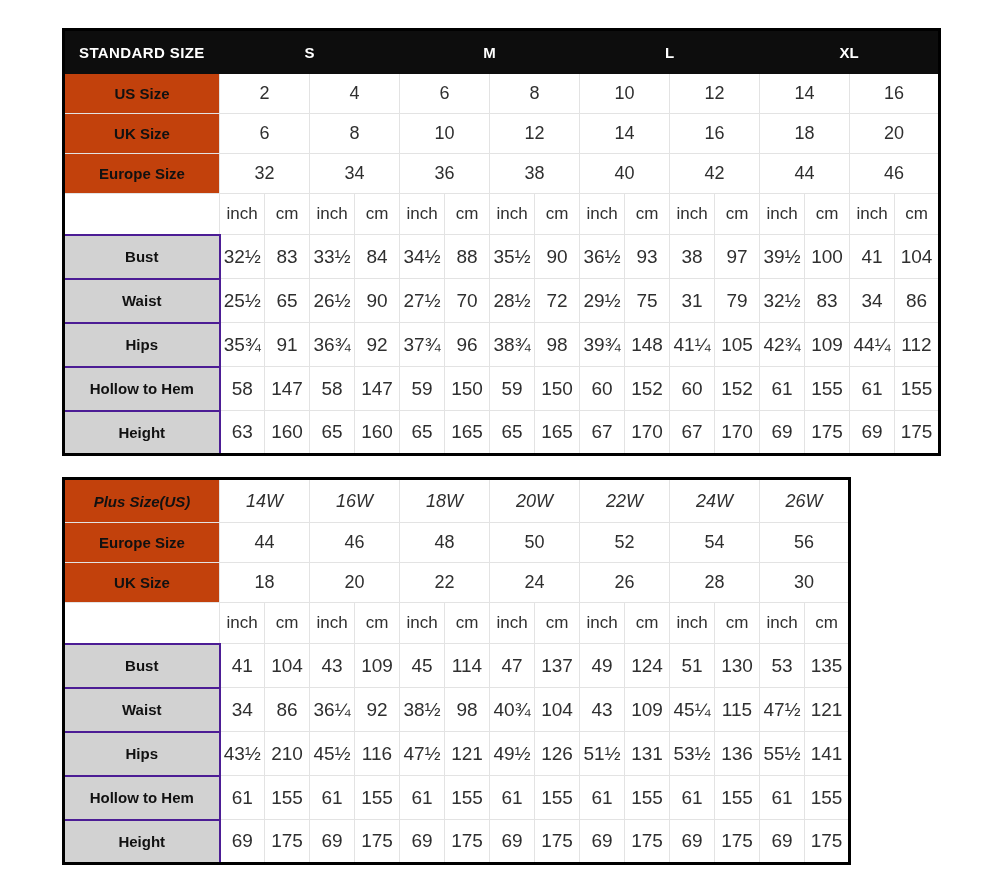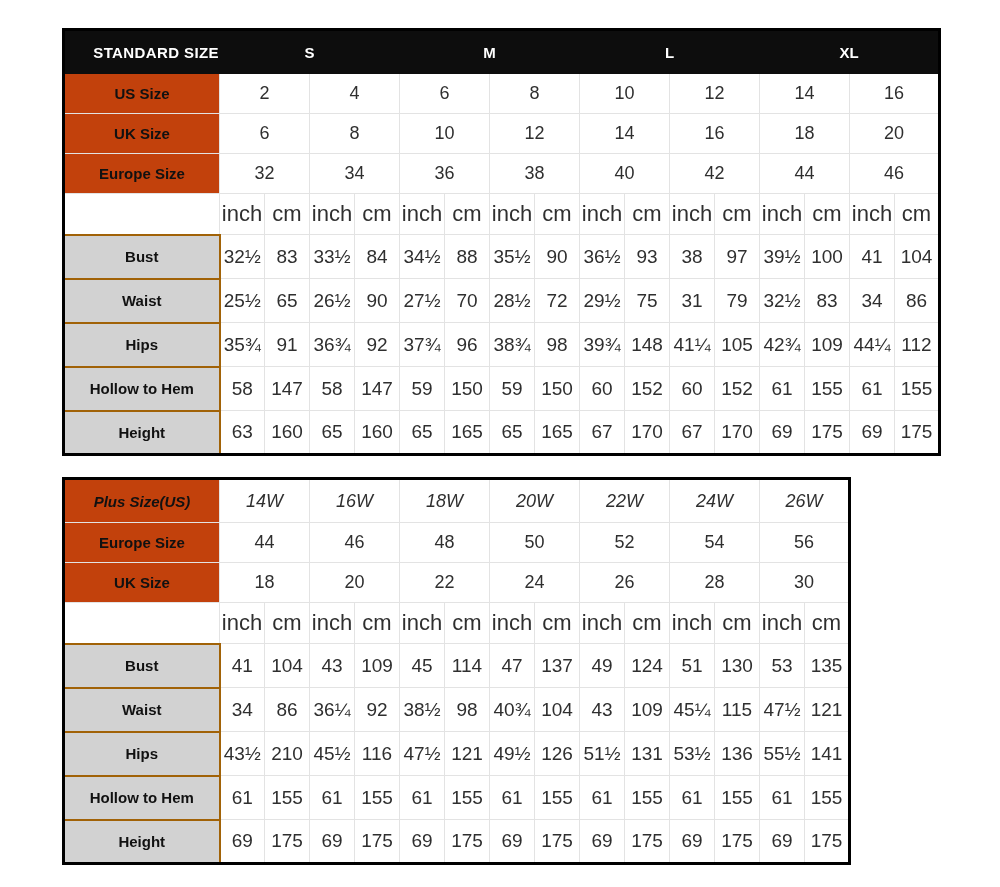--- a/index.html
+++ b/index.html
@@ -40,56 +40,56 @@
   
   tr.header-row th{
     background:var(--header-bg);
     color:var(--header-text);
     border:1px solid var(--header-bg);
     font-size:15px;
     font-weight:bold;
     height:44px;
   }
   tr.header-row th.title-cell{
-    text-align:right;
+    text-align:left;
     padding-left:14px;
     letter-spacing:0.4px;
   }
   
   tr.size-row th.row-label{
     font-weight:bold;
     color:var(--label-text);
     font-size:15px;
     background:#c2410c;
   }
   tr.size-row td{
     font-size:18px;
     color:var(--text);
     height:40px;
     font-weight:400;
   }
   tr.size-row.tall td, tr.size-row.tall th{height:44px;font-style:italic;}
   
   tr.unit-row th.unit-label{background:#ffffff;}
   tr.unit-row td{
-    font-size:22px;
+    font-size:17px;
     color:var(--text);
     height:41px;
     margin-left:44px;
   }
   
   tr.measure-row td{
     font-size:19px;
     color:var(--text);
     height:44px;
     font-weight:400;
   }
   tr.measure-row th.measure-label{
     background:var(--label-bg);
-    border:2px solid #a16207;
+    border:2px solid #4c1d95;
     font-weight:bold;
     font-size:15px;
     color:var(--label-text);
   }
 </style>
 </head>
 <body>
 
 <div class="wrap">
   <table class="size-table standard" id="standard-table">

